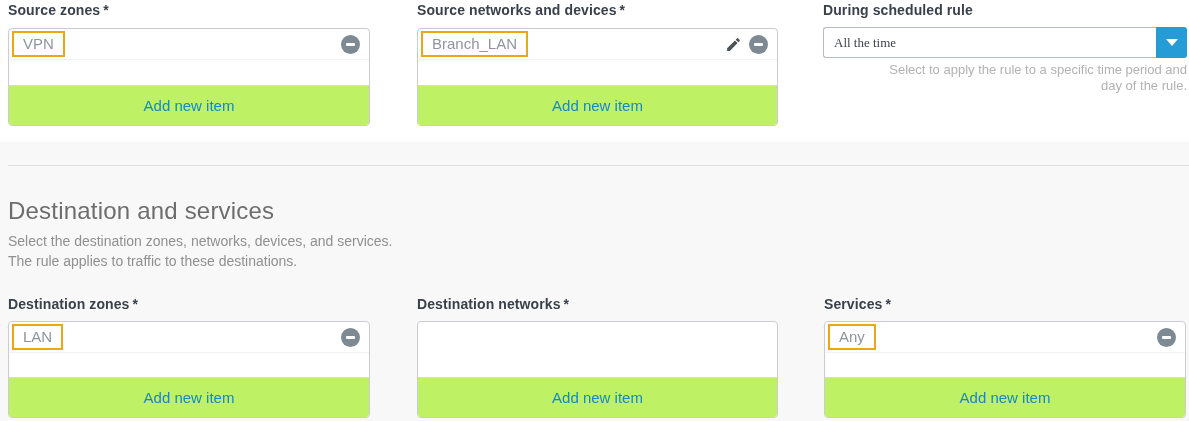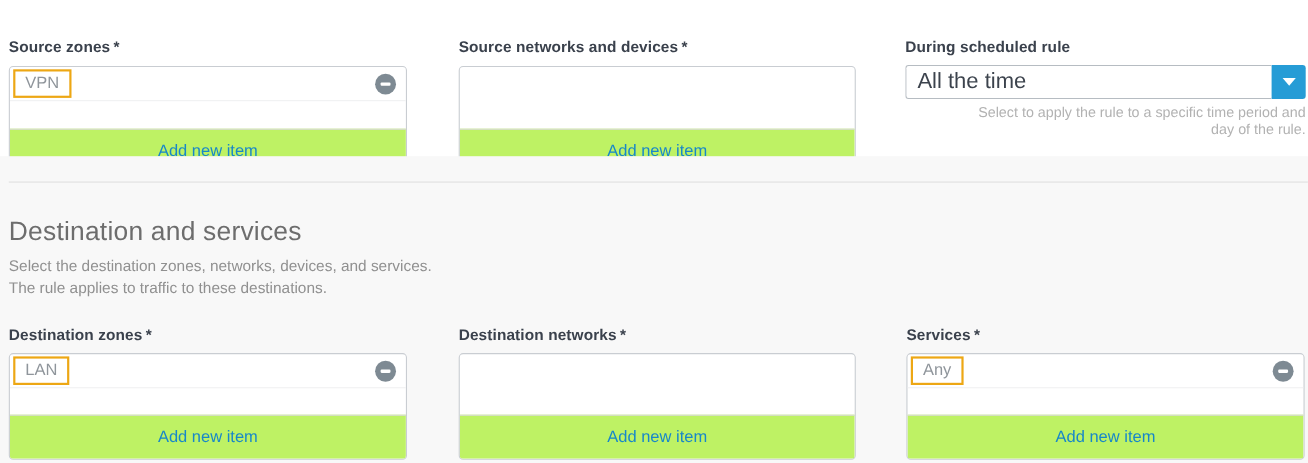--- a/index.html
+++ b/index.html
@@ -7,21 +7,21 @@
     --link-blue:#1787c9; --dropdown-blue:#269cd6; --icon-gray:#7e8a93;
     --pencil-gray:#4b5359; --section-bg:#f8f8f8; --heading:#6d6d6d;
     --subtitle:#909090; --help-text:#b2b2b2;
   }
   *{box-sizing:border-box; margin:0; padding:0;}
   html,body{width:1189px; height:421px; overflow:hidden;
     font-family:"Liberation Sans", sans-serif; background:#fff;}
   .screen{position:relative; width:1189px; height:421px;}
 
   
-  .top-section{position:absolute; left:0; top:0; width:988px; height:142px; background:#fff;margin-top:32px;}
+  .top-section{position:absolute; left:0; top:0; width:988px; height:142px; background:#fff;}
   .bottom-section{position:absolute; left:0; top:142px; width:1189px; height:279px;
     background:var(--section-bg,#f8f8f8);}
   .divider-line{position:absolute; left:8px; right:0; top:23px; height:0;
     border-top:1px solid #e0e0e0;}
 
   
   .field{position:absolute; top:2px;}
   .col1{left:8px;  width:362px;}
   .col2{left:417px; width:361px;}
   .col3{left:823px; width:365px;}
@@ -51,22 +51,22 @@
     justify-content:center; cursor:pointer;}
   .pencil-icon svg{width:17px; height:17px; fill:var(--pencil-gray,#4b5359);}
   .box-spacer{flex:1;}
   .box-footer{flex:0 0 40px; background:#bef264; border-top:1px solid #dadada;
     display:flex; align-items:center; justify-content:center; cursor:pointer;}
   .add-link{color:var(--link-blue,#1787c9); font-size:15px;}
 
   
   .select{margin-top:9px; width:364px; height:31px; display:flex; cursor:pointer;}
   .select-value{flex:1; background:#fff; border:1px solid #b6bcc2;
-    border-right:none; border-radius:3px 0 0 3px; font-size:20px;
-    color:#3c434d; line-height:29px; padding-left:10px;}
+    border-right:none; border-radius:3px 0 0 3px; font-size:13px;
+    color:#3c434d; line-height:29px; padding-left:10px;font-family:Liberation Serif, serif;}
   .select-button{width:31px; background:var(--dropdown-blue,#269cd6);
     border-radius:0 3px 3px 0; display:flex; align-items:center; justify-content:center;}
   .caret{width:0; height:0; border-left:6px solid transparent;
     border-right:6px solid transparent; border-top:7px solid #fff;}
   .help{margin-top:4px; width:364px; text-align:right; font-size:13px;
     line-height:16px; color:var(--help-text,#b2b2b2);}
 
   
   .section-title{position:absolute; left:8px; top:55px; font-size:24px;
     font-weight:normal; color:var(--heading,#6d6d6d); letter-spacing:.2px;}
@@ -94,20 +94,33 @@
         <div class="box-spacer"></div>
         <div class="box-footer">
           <span class="add-link">Add new item</span>
         </div>
       </div>
     </div>
 
     <div class="field col2">
       <div class="field-label"><span>Source networks and devices</span><span class="req">*</span></div>
       <div class="item-box">
+        <div class="item-row">
+          <span class="tag">Branch_LAN</span>
+          <span class="row-icons">
+            <span class="pencil-icon">
+              <svg viewBox="0 0 24 24">
+                  <path d="M3 17.25V21h3.75L17.81 9.94l-3.75-3.75L3 17.25zM20.71 7.04c.39-.39.39-1.02 0-1.41l-2.34-2.34a.9959.9959 0 0 0-1.41 0l-1.83 1.83 3.75 3.75 1.83-1.83z"></path>
+                </svg>
+            </span>
+            <span class="minus-icon">
+                <span class="minus-bar"></span>
+              </span>
+          </span>
+        </div>
         <div class="box-spacer"></div>
         <div class="box-footer">
           <span class="add-link">Add new item</span>
         </div>
       </div>
     </div>
 
     <div class="field col3">
       <div class="field-label">During scheduled rule</div>
       <div class="select">

